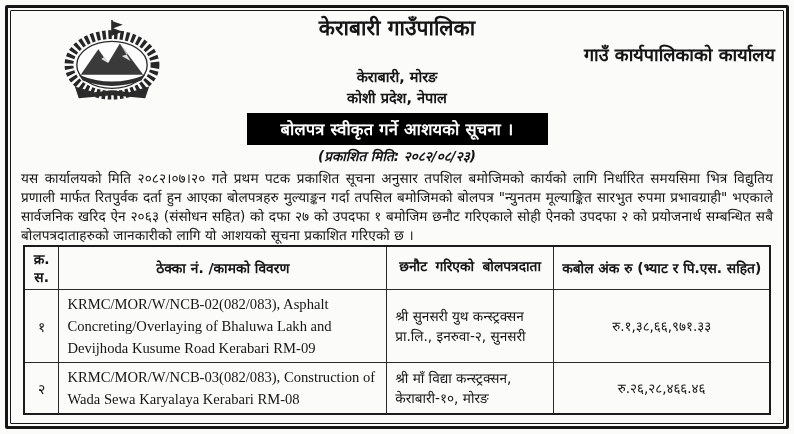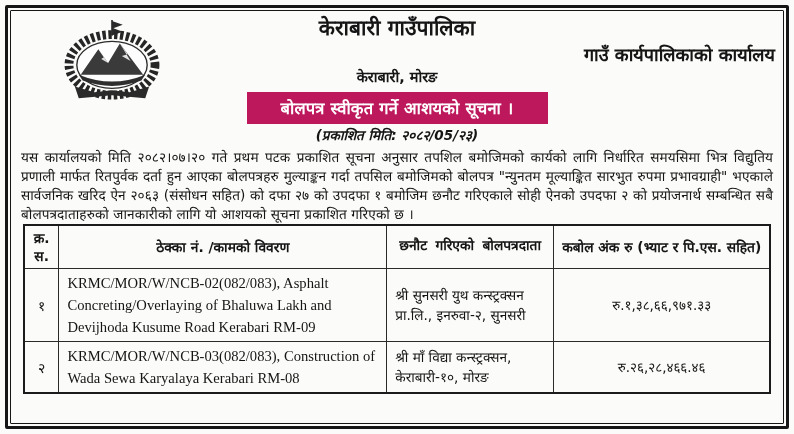--- a/index.html
+++ b/index.html
@@ -14,21 +14,21 @@
 
   .doc-header { position:relative; text-align:center; }
   .logo-wrap { position:absolute; left:34px; top:2px; width:118px; height:88px; }
   .org-name   { font-size:21px; font-weight:bold; line-height:28px; }
   .office-name{ font-size:18px; font-weight:bold; line-height:25px;text-align:right; }
   .addr-line  { font-size:14.5px; font-weight:bold; line-height:21px; }
   .prov-line  { font-size:14.5px; font-weight:bold; line-height:21px; }
 
   .banner {
     margin:4px auto 2px; width:max-content; max-width:90%;
-    background:#be185d; color:#ffffff; font-size:16.5px; font-weight:bold;
+    background:#000000; color:#ffffff; font-size:16.5px; font-weight:bold;
     padding:4px 34px 5px; text-align:center; letter-spacing:.2px;
   }
   .pub-date { text-align:center; font-size:13.5px; font-weight:bold; font-style:italic; line-height:19px; margin-bottom:2px; }
 
   .body-par {
     font-size:13.6px; line-height:19px; text-align:justify;
     padding:1px 2px 0; letter-spacing:.1px;
   }
   .tapasil { text-align:center; font-weight:bold; font-size:14.5px; line-height:21px; margin:1px 0 2px; }
 
@@ -73,24 +73,25 @@
             <path d="M28 60 L46 34 L56 48 L68 28 L92 60 Z" fill="#3a3a3a"></path>
             <path d="M46 34 L52 42 L49 44 L56 48 Z M68 28 L76 39 L70 41 L79 46 Z" fill="#fdfdfd" opacity="0.85"></path>
             <path d="M26 60 q34 14 68 0 l-4 6 q-30 11 -60 0 Z" fill="#2e2e2e"></path>
 
             <path d="M22 72 L42 78 L60 76 L78 78 L98 72 L94 84 L60 81 L26 84 Z" fill="#2a2a2a"></path>
           </svg>
         </div>
         <div class="org-name">केराबारी गाउँपालिका</div>
         <div class="office-name">गाउँ कार्यपालिकाको कार्यालय</div>
         <div class="addr-line">केराबारी, मोरङ</div>
+        <div class="prov-line">कोशी प्रदेश, नेपाल</div>
       </div>
 
       <div class="banner">बोलपत्र स्वीकृत गर्ने आशयको सूचना ।</div>
-      <div class="pub-date">(प्रकाशित मिति: २०८२/05/२३)</div>
+      <div class="pub-date">(प्रकाशित मिति: २०८२/०८/२३)</div>
 
       <p class="body-par">यस कार्यालयको मिति २०८२।०७।२० गते प्रथम पटक प्रकाशित सूचना अनुसार तपशिल बमोजिमको कार्यको लागि निर्धारित समयसिमा भित्र विद्युतिय प्रणाली मार्फत रितपुर्वक दर्ता हुन आएका बोलपत्रहरु मुल्याङ्कन गर्दा तपसिल बमोजिमको बोलपत्र "न्युनतम मूल्याङ्कित सारभुत रुपमा प्रभावग्राही" भएकाले सार्वजनिक खरिद ऐन २०६३ (संसोधन सहित) को दफा २७ को उपदफा १ बमोजिम छनौट गरिएकाले सोही ऐनको उपदफा २ को प्रयोजनार्थ सम्बन्धित सबै बोलपत्रदाताहरुको जानकारीको लागि यो आशयको सूचना प्रकाशित गरिएको छ ।</p>
 
 
       <table class="notice-table">
         <thead>
           <tr>
             <th class="col-sn">क्र. स.</th>
             <th class="col-desc">ठेक्का नं. /कामको विवरण</th>
             <th class="col-bidder">छनौट गरिएको बोलपत्रदाता</th>

